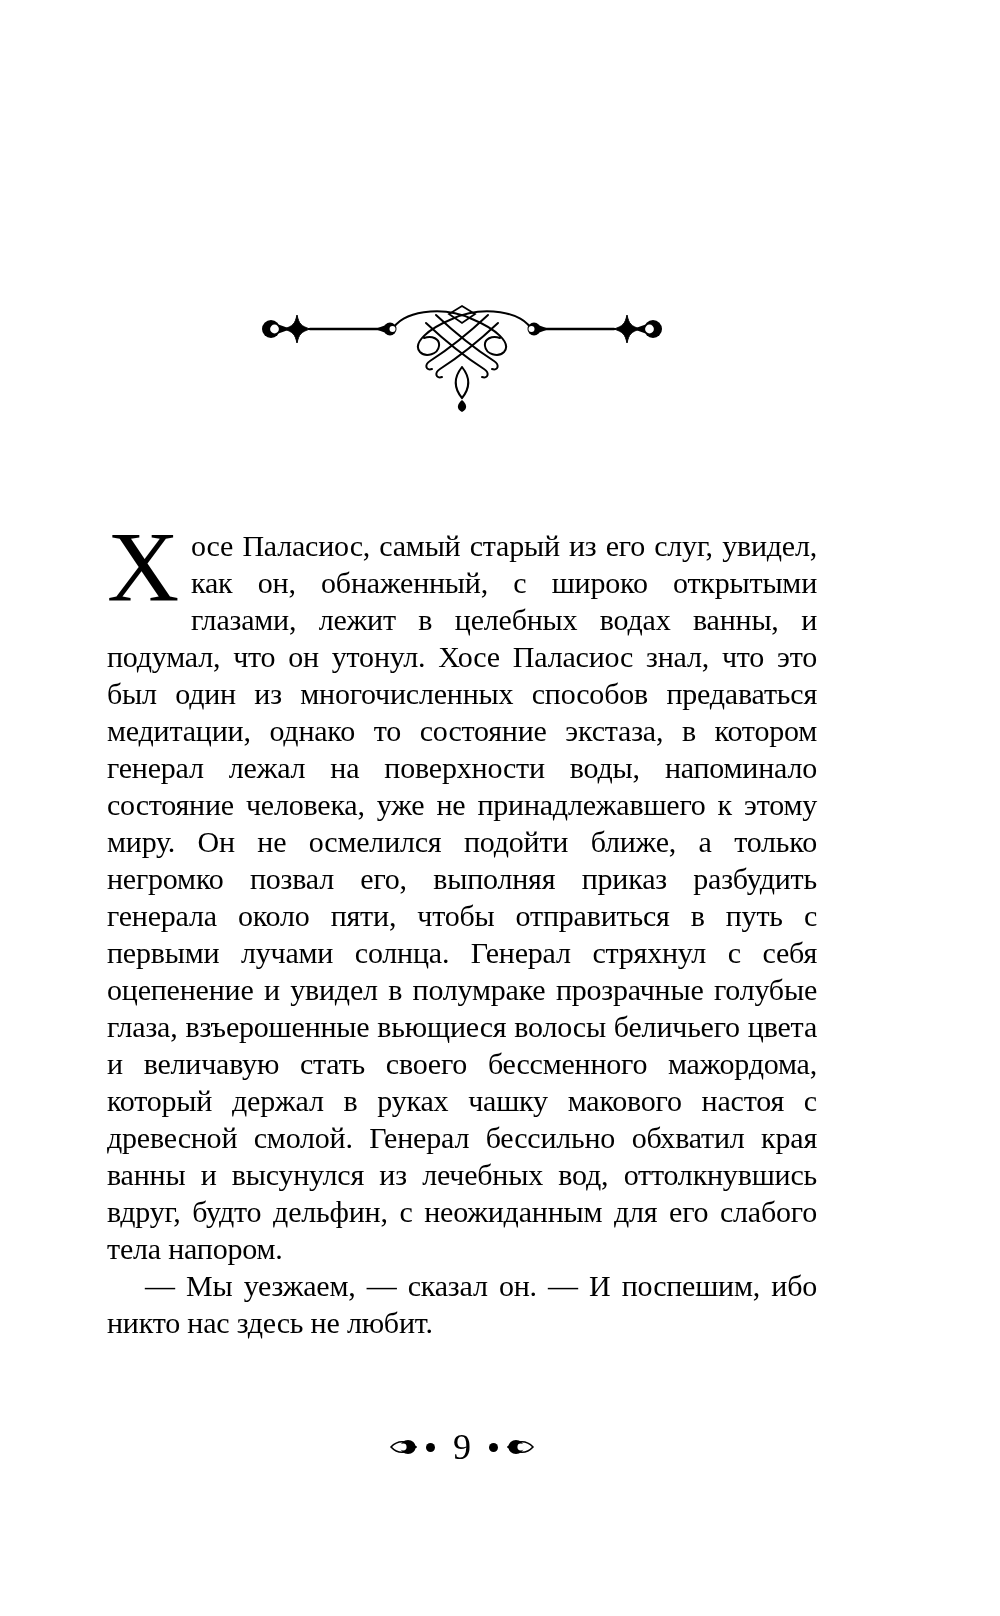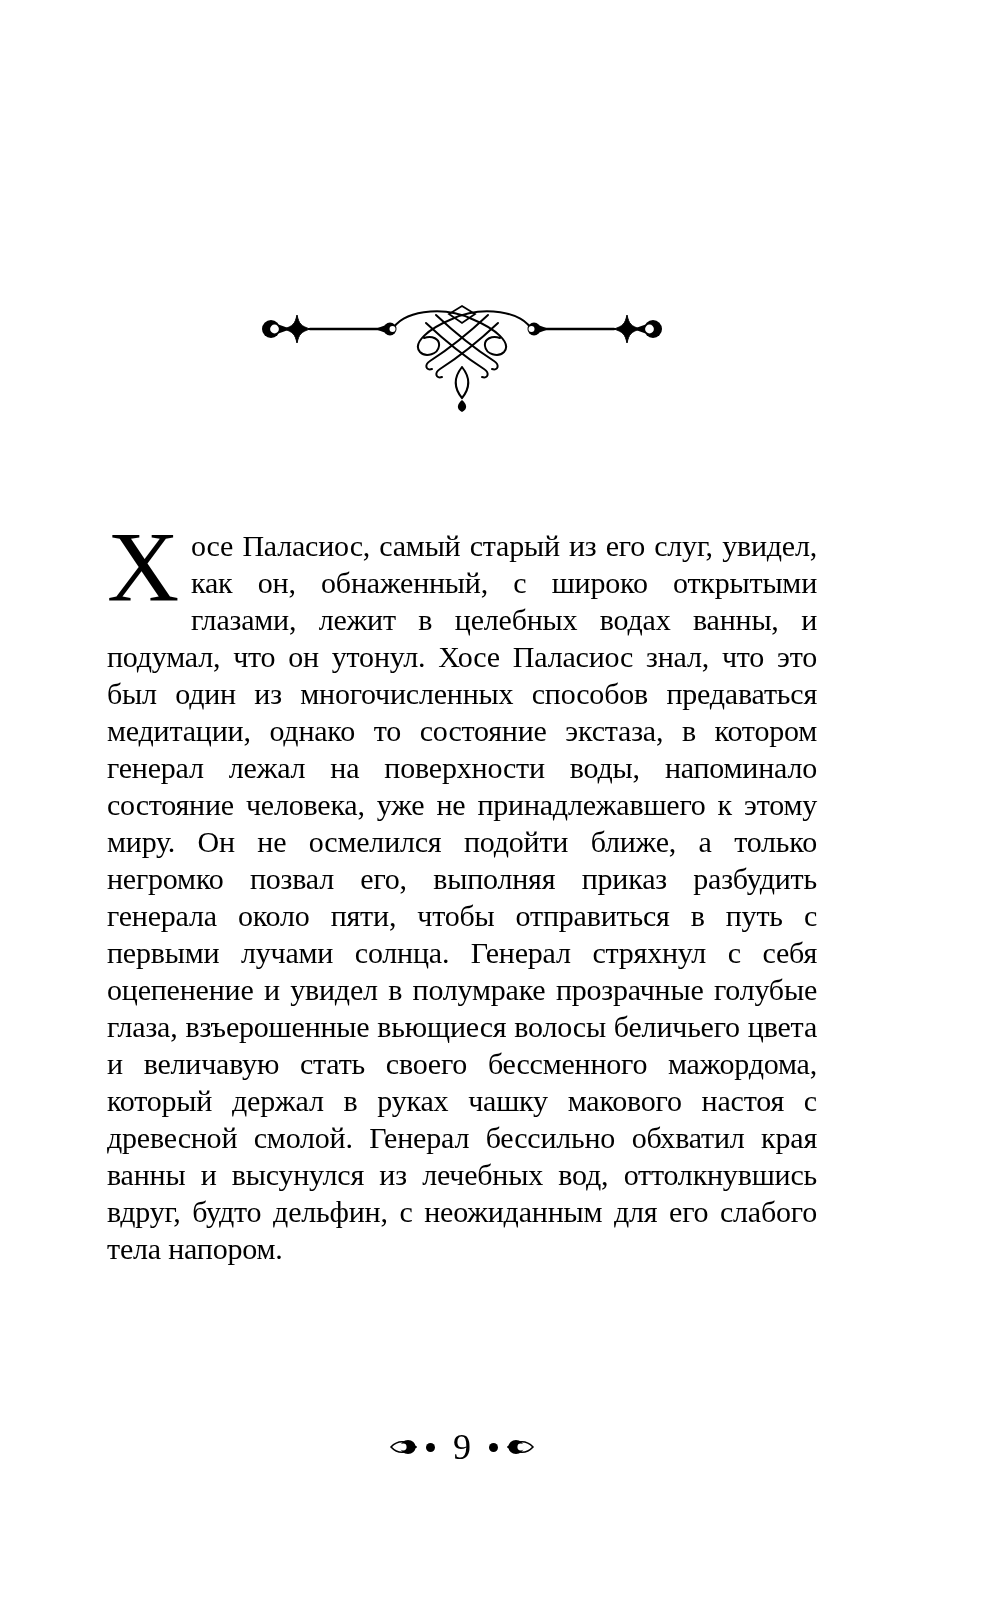--- a/index.html
+++ b/index.html
@@ -123,20 +123,21 @@
       <g fill="#000" stroke="#000" stroke-width="1">
 
         <path d="M39,12 C41,21 43,23 52,26 C43,29 41,31 39,40 C37,31 35,29 26,26 C35,23 37,21 39,12 Z"></path>
         <path d="M369,12 C371,21 373,23 382,26 C373,29 371,31 369,40 C367,31 365,29 356,26 C365,23 367,21 369,12 Z"></path>
       </g>
     </svg>
   </div>
 
   <div class="text-block">
     <p class="para para-first"><span class="dropcap">Х</span><span>осе Паласиос, самый старый из его слуг, увидел, как он, обнаженный, с широко открытыми глазами, лежит в целебных водах ванны, и подумал, что он утонул. Хосе Паласиос знал, что это был один из многочисленных способов предаваться медитации, однако то состояние экстаза, в котором генерал лежал на поверхности воды, напоминало состояние человека, уже не принадлежавшего к этому миру. Он не осмелился подойти ближе, а только негромко позвал его, выполняя приказ разбудить генерала около пяти, чтобы отправиться в путь с первыми лучами солнца. Генерал стряхнул с себя оцепенение и увидел в полумраке прозрачные голубые глаза, взъерошенные вьющиеся волосы беличьего цвета и величавую стать своего бессменного мажордома, который держал в руках чашку макового настоя с древесной смолой. Генерал бессильно обхватил края ванны и высунулся из лечебных вод, оттолкнувшись вдруг, будто дельфин, с неожиданным для его слабого тела напором.</span></p>
+    <p class="para para-dialogue">— Мы уезжаем, — сказал он. — И поспешим, ибо никто нас здесь не любит.</p>
   </div>
 
   <div class="footer">
     <svg class="leaf leaf-left" width="27" height="18" viewBox="0 0 27 18">
       <path d="M1,9 C7,2.5 15,1.5 26,9 C15,16.5 7,15.5 1,9 Z" fill="#fff" stroke="#000" stroke-width="1.6"></path>
       <ellipse cx="18" cy="9" rx="7.6" ry="7" fill="#000"></ellipse>
       <circle cx="13.2" cy="9" r="3.4" fill="#fff"></circle>
     </svg>
     <span class="dot"></span>
     <span class="pagenum">9</span>

